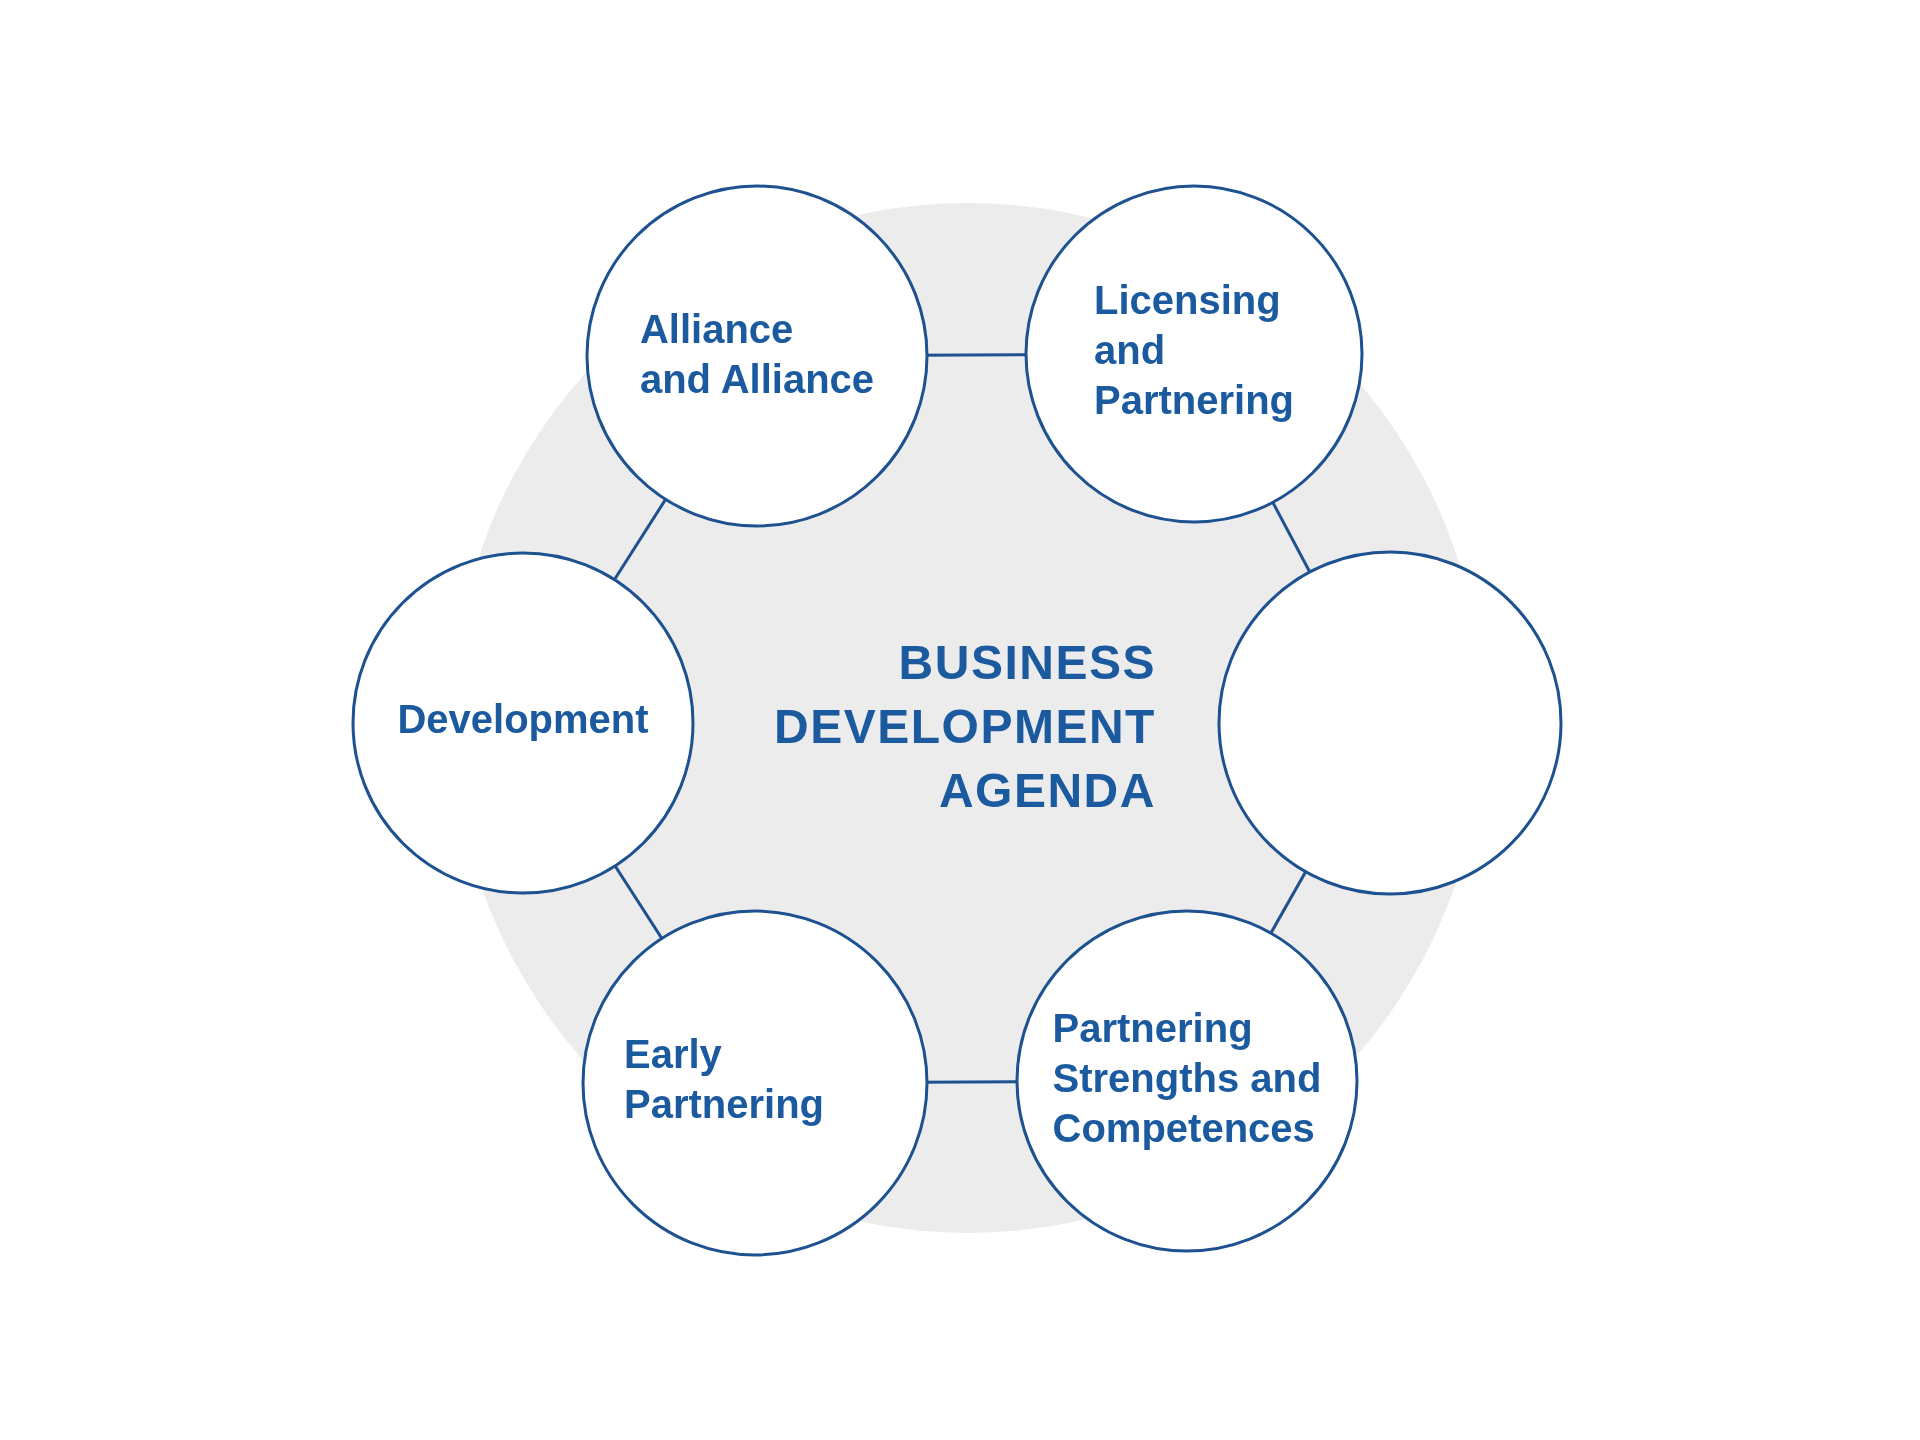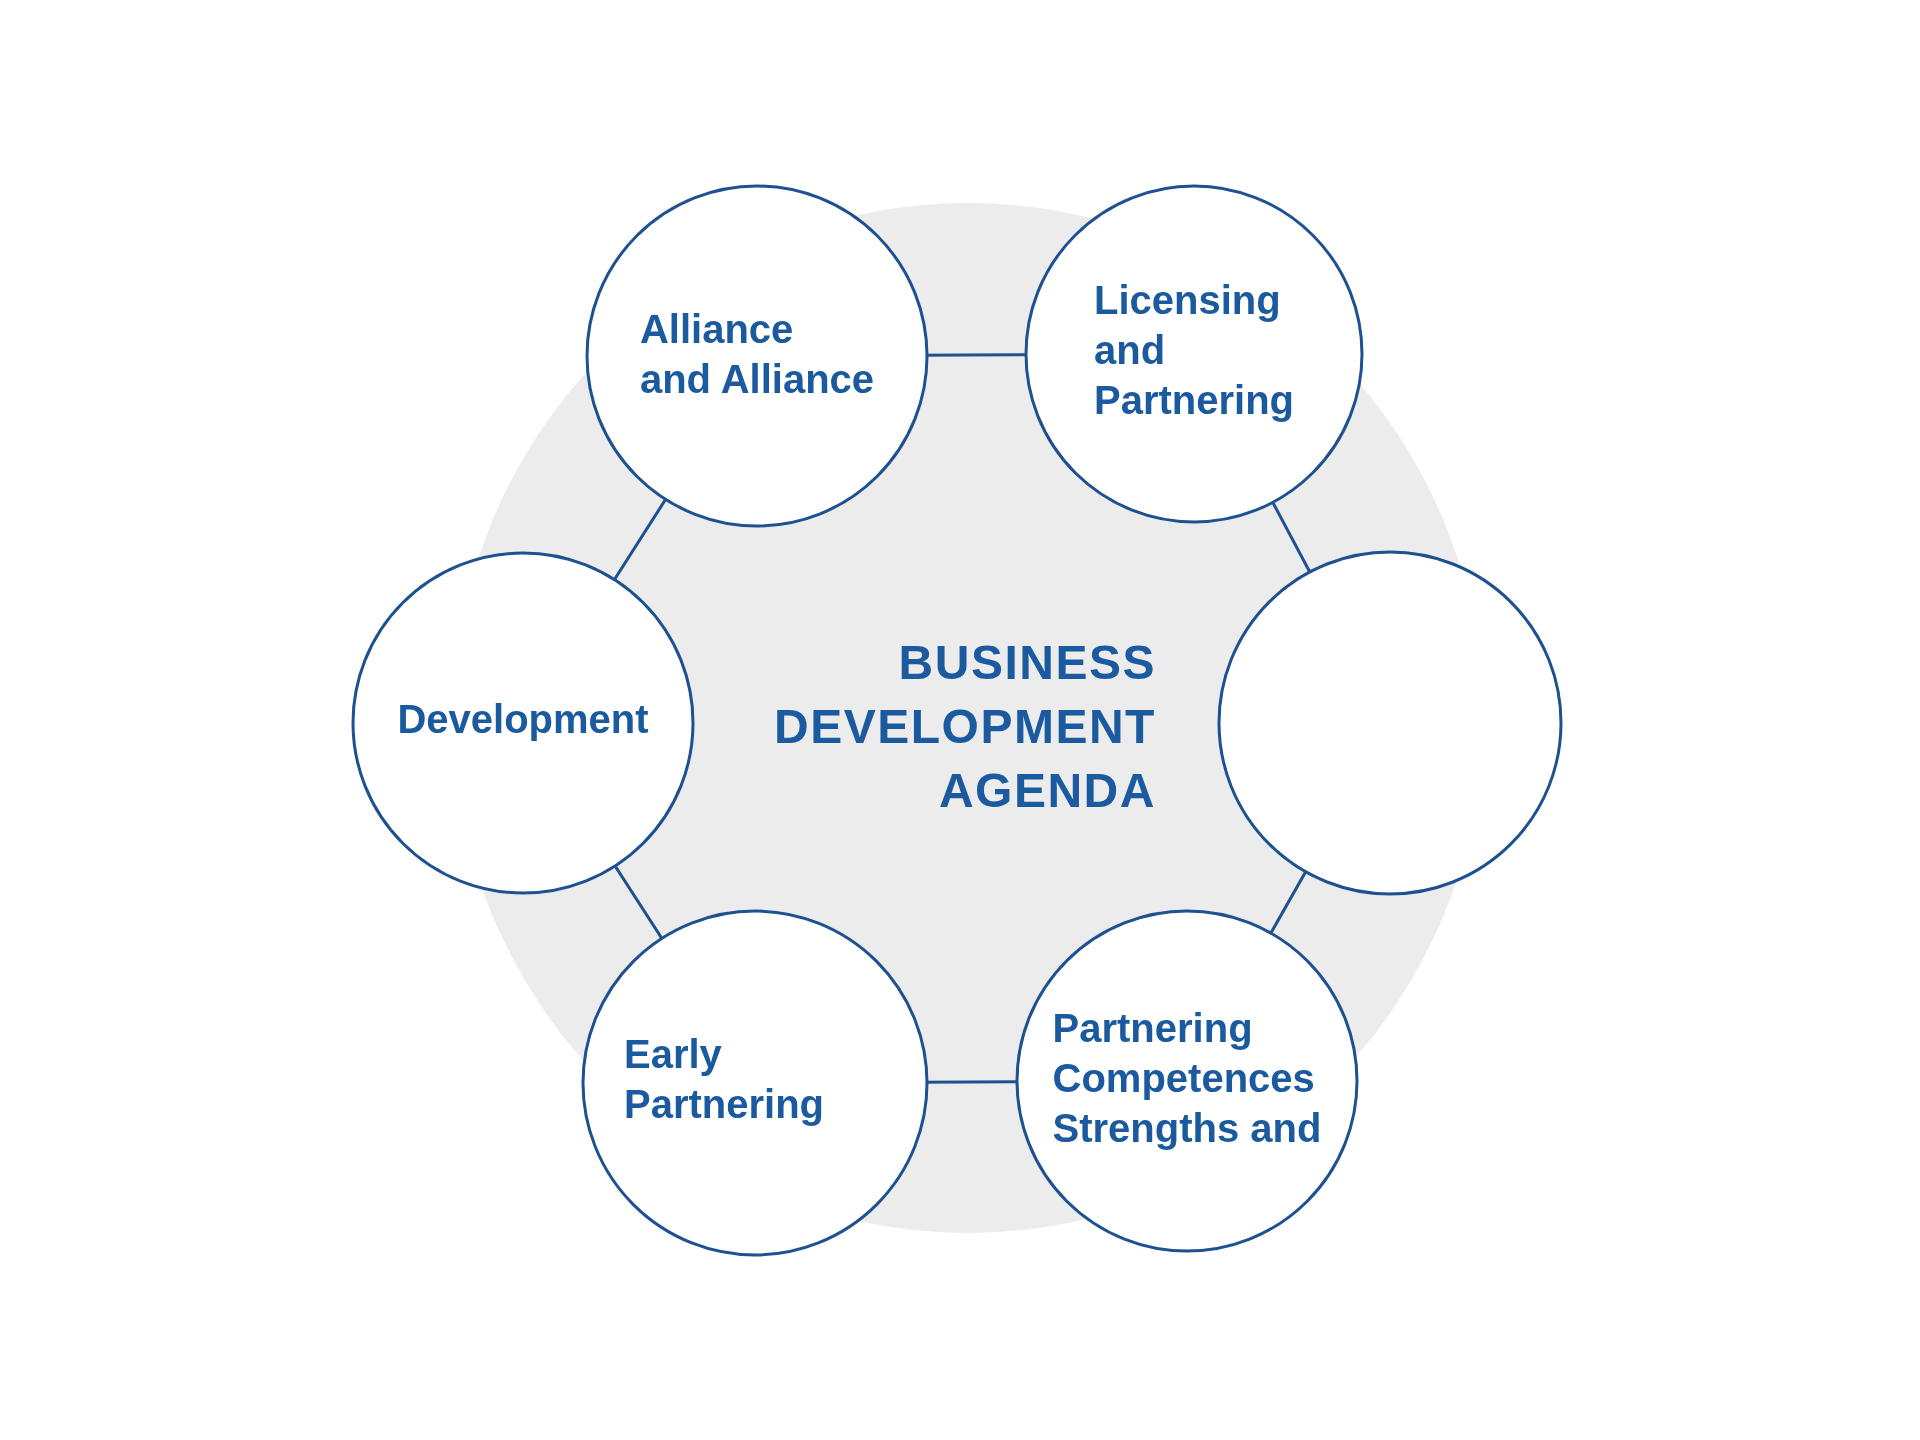--- a/index.html
+++ b/index.html
@@ -82,22 +82,22 @@
 
   <div class="node-label" style="left:1194px;top:350px;">
     <div>Licensing</div>
     <div>and</div>
     <div>Partnering</div>
   </div>
 
 
   <div class="node-label" style="left:1187px;top:1078px;">
     <div>Partnering</div>
+    <div>Strengths and</div>
     <div>Competences</div>
-    <div>Strengths and</div>
   </div>
 
   <div class="node-label" style="left:724px;top:1079px;">
     <div>Early</div>
     <div>Partnering</div>
   </div>
 
   <div class="node-label" style="left:523px;top:719px;">
     <div>Development</div>
   </div>

